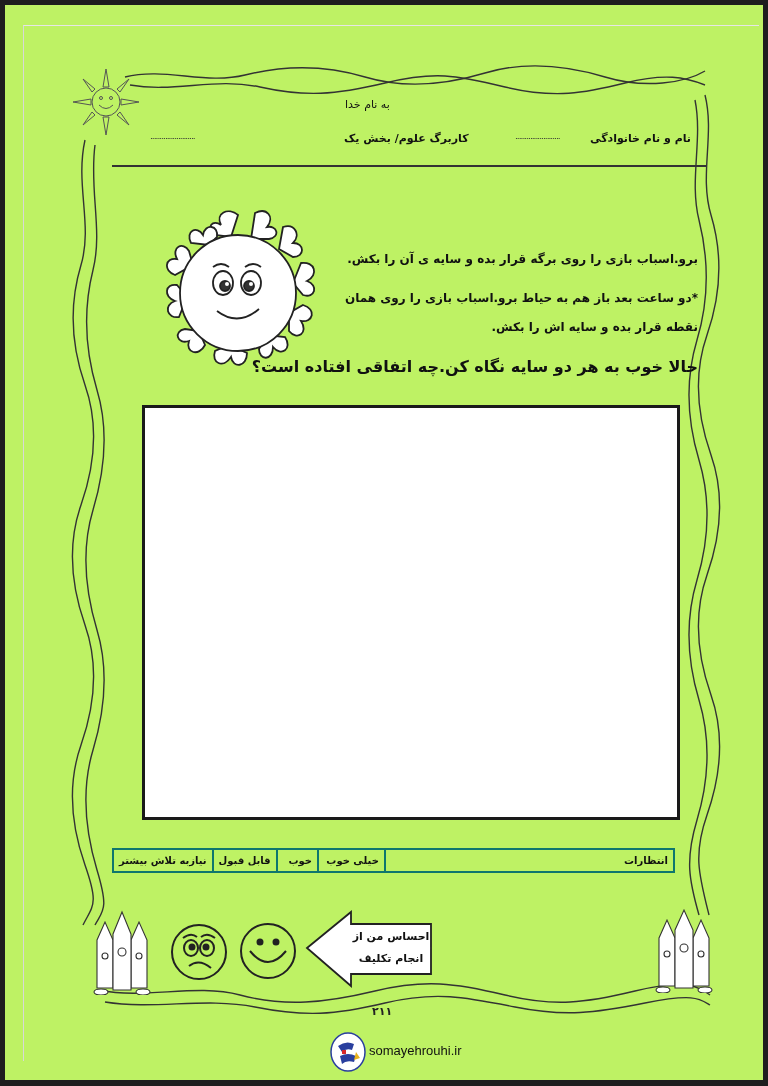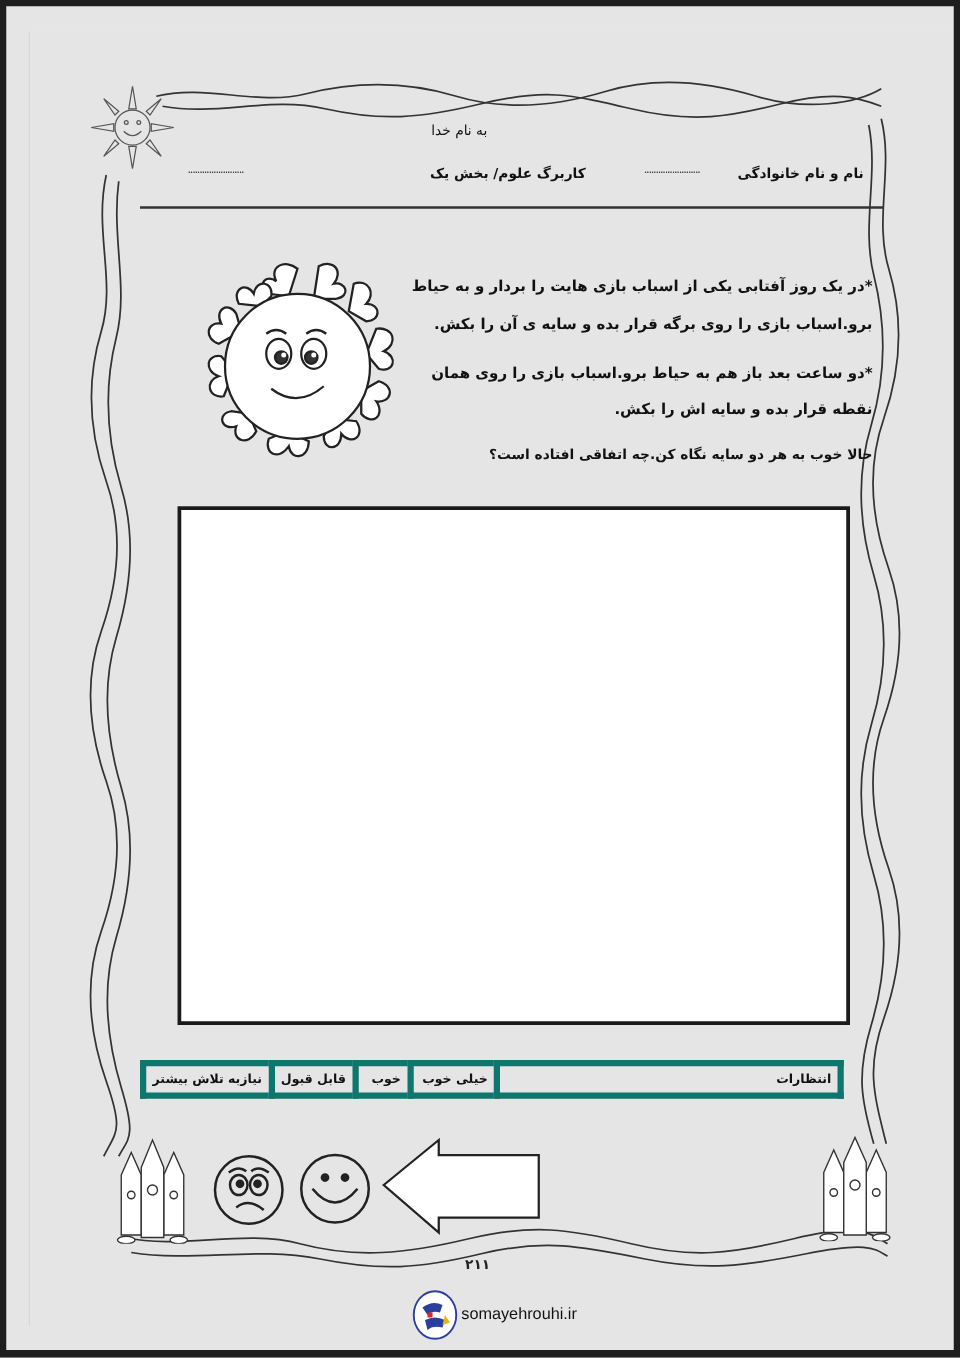--- a/index.html
+++ b/index.html
@@ -1,25 +1,25 @@
 <!DOCTYPE html>
 <html><head>
 <meta charset="utf-8">
 <style>
   html,body{margin:0;padding:0;}
   body{width:768px;height:1086px;background:#1e1e1e;position:relative;overflow:hidden;font-family:"DejaVu Sans",sans-serif;}
-  .page{position:absolute;left:5px;top:5px;width:758px;height:1075px;background:#e5e5e5;}
+  .page{position:absolute;left:5px;top:5px;width:758px;height:1075px;background:#bef264;}
   .sheet-edge{position:absolute;left:18px;top:20px;width:735px;height:1035px;border-left:1px solid #d8d8d8;border-top:1px solid #e6e6e6;}
   .abs{position:absolute;}
   .rtl{direction:rtl;text-align:right;}
   .txt{color:#111;font-weight:bold;white-space:nowrap;}
   .frame svg{position:absolute;left:0;top:0;}
   .drawbox{position:absolute;left:137px;top:400px;width:532px;height:409px;border:3px solid #1a1a1a;background:#fff;}
   table.eval{position:absolute;left:107px;top:843px;width:563px;border-collapse:collapse;direction:rtl;font-size:10px;}
-  table.eval td{border:5px solid #0f766e;height:21px;padding:0 5px;font-weight:bold;color:#111;white-space:nowrap;}
+  table.eval td{border:2px solid #0f766e;height:21px;padding:0 5px;font-weight:bold;color:#111;white-space:nowrap;}
   .arrowtxt{font-size:11px;font-weight:bold;color:#111;line-height:22px;text-align:center;direction:rtl;}
   .footer-url{font-family:"Liberation Sans",sans-serif;font-size:13px;color:#111;}
 </style>
 </head>
 <body>
 
 <div class="page">
   <div class="sheet-edge"></div>
 
   <div class="frame">
@@ -86,25 +86,24 @@
       <circle cx="82" cy="81" r="5" fill="#333"></circle>
         <circle cx="106" cy="81" r="5" fill="#333"></circle>
       <circle cx="84" cy="79" r="2" fill="#fff" stroke="none"></circle>
         <circle cx="108" cy="79" r="2" fill="#fff" stroke="none"></circle>
       <path d="M70 62 Q78 56 86 62" fill="none"></path>
         <path d="M102 62 Q110 56 118 62" fill="none"></path>
       <path d="M74 106 Q95 122 116 104" fill="none"></path>
     </svg>
   </div>
 
-  <div class="abs txt rtl" style="right:65px;top:217px;font-size:12px;">*در یک روز آفتابی یکی از اسباب بازی هایت را بردار و به حیاط</div>
   <div class="abs txt rtl" style="right:65px;top:286px;font-size:12px;">*دو ساعت بعد باز هم به حیاط برو.اسباب بازی را روی همان</div>
   <div class="abs txt rtl" style="right:65px;top:247px;font-size:12px;">برو.اسباب بازی را روی  برگه قرار بده  و سایه ی آن را بکش.</div>
   <div class="abs txt rtl" style="right:65px;top:315px;font-size:12px;">نقطه قرار بده و سایه اش را بکش.</div>
-  <div class="abs txt rtl" style="right:65px;top:352px;font-size:11px;">حالا خوب به هر دو سایه نگاه کن.چه اتفاقی افتاده است؟</div>
+  <div class="abs txt rtl" style="right:65px;top:352px;font-size:16px;">حالا خوب به هر دو سایه نگاه کن.چه اتفاقی افتاده است؟</div>
 
   <div class="drawbox"></div>
 
   <table class="eval">
     <tbody>
         <tr>
       <td style="width:300px;">انتظارات</td>
       <td style="width:55px;">خیلی خوب</td>
       <td style="width:30px;">خوب</td>
       <td style="width:40px;">قابل قبول</td>
@@ -144,20 +143,24 @@
       <circle cx="22" cy="21" r="2.5" fill="#222"></circle>
         <circle cx="38" cy="21" r="2.5" fill="#222"></circle>
       <path d="M12 30 Q30 52 48 30"></path>
     </svg>
   </div>
 
   <div class="abs" style="left:300px;top:903px;width:130px;height:82px;">
     <svg width="130" height="82" viewBox="0 0 130 82" fill="#fff" stroke="#222" stroke-width="1.8" style="position:absolute;left:0;top:0;">
       <path d="M2 40 L46 4 L46 16 L126 16 L126 66 L46 66 L46 78 Z"></path>
     </svg>
+    <div class="abs arrowtxt" style="left:46px;top:18px;width:80px;">
+      <div>احساس من از</div>
+      <div>انجام تکلیف</div>
+    </div>
   </div>
 
   <div class="abs" style="left:648px;top:903px;width:62px;height:85px;">
     <svg width="62" height="85" viewBox="0 0 62 85" fill="#fff" stroke="#333" stroke-width="1.1">
       <path d="M6 30 L14 12 L22 30 L22 78 L6 78 Z"></path>
       <path d="M40 30 L48 12 L56 30 L56 78 L40 78 Z"></path>
       <path d="M22 22 L31 2 L40 22 L40 80 L22 80 Z"></path>
       <circle cx="31" cy="40" r="4" fill="none"></circle>
         <circle cx="14" cy="46" r="3" fill="none"></circle>
         <circle cx="48" cy="46" r="3" fill="none"></circle>

